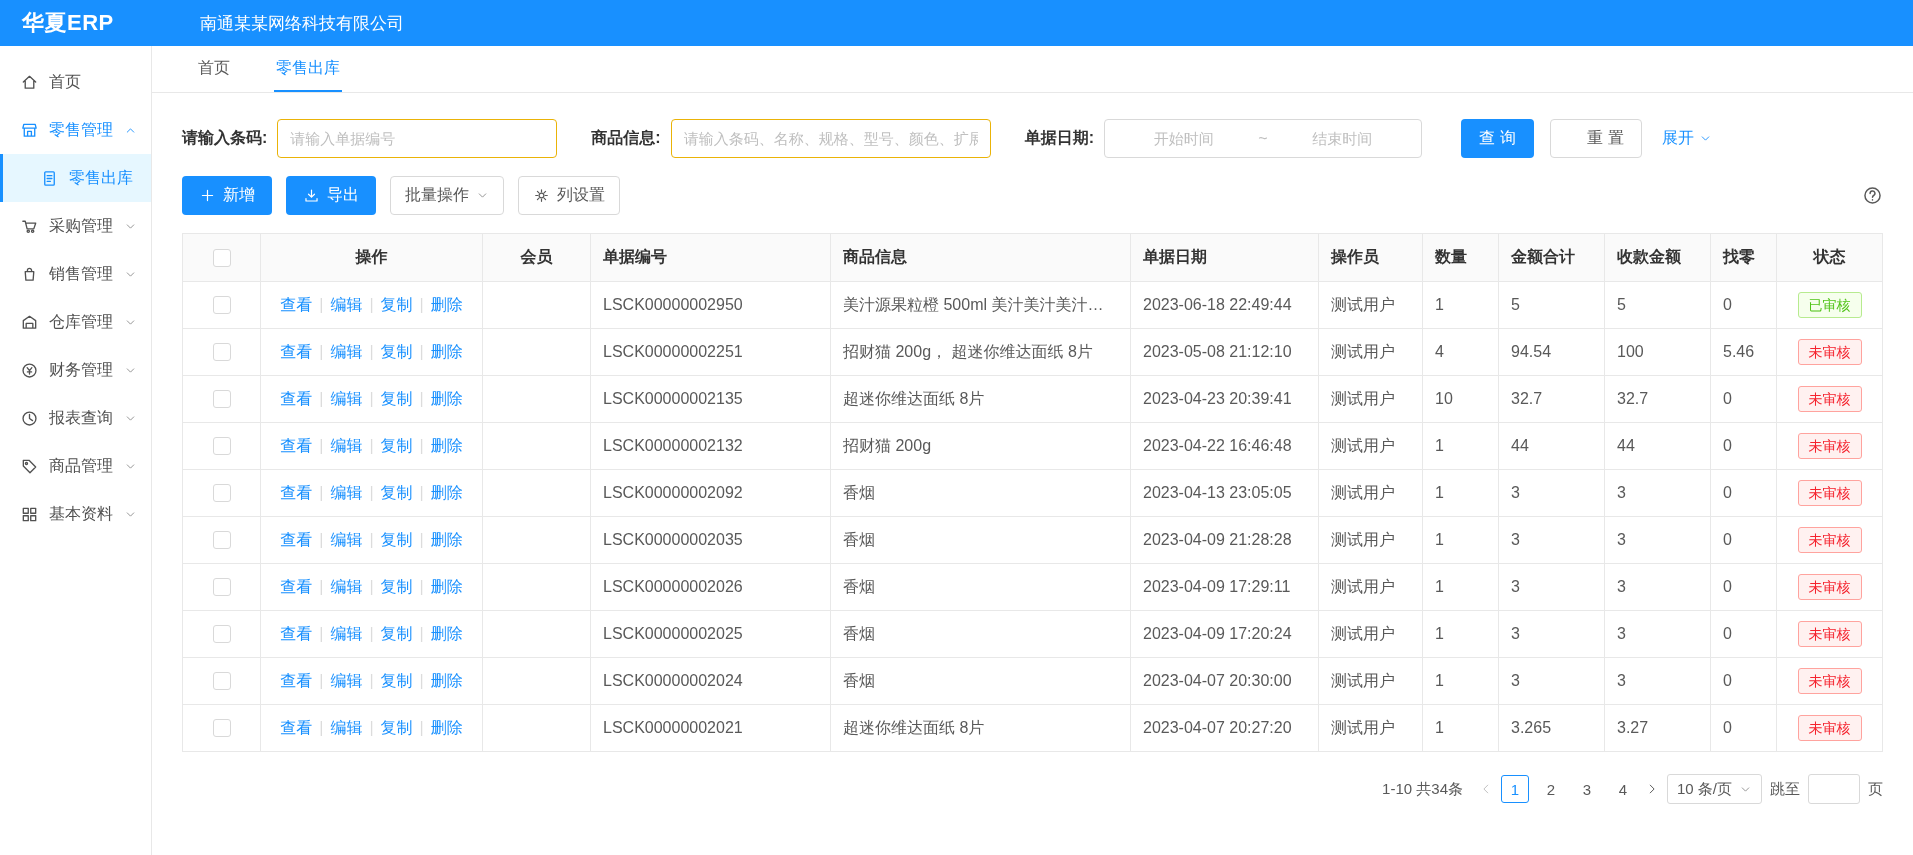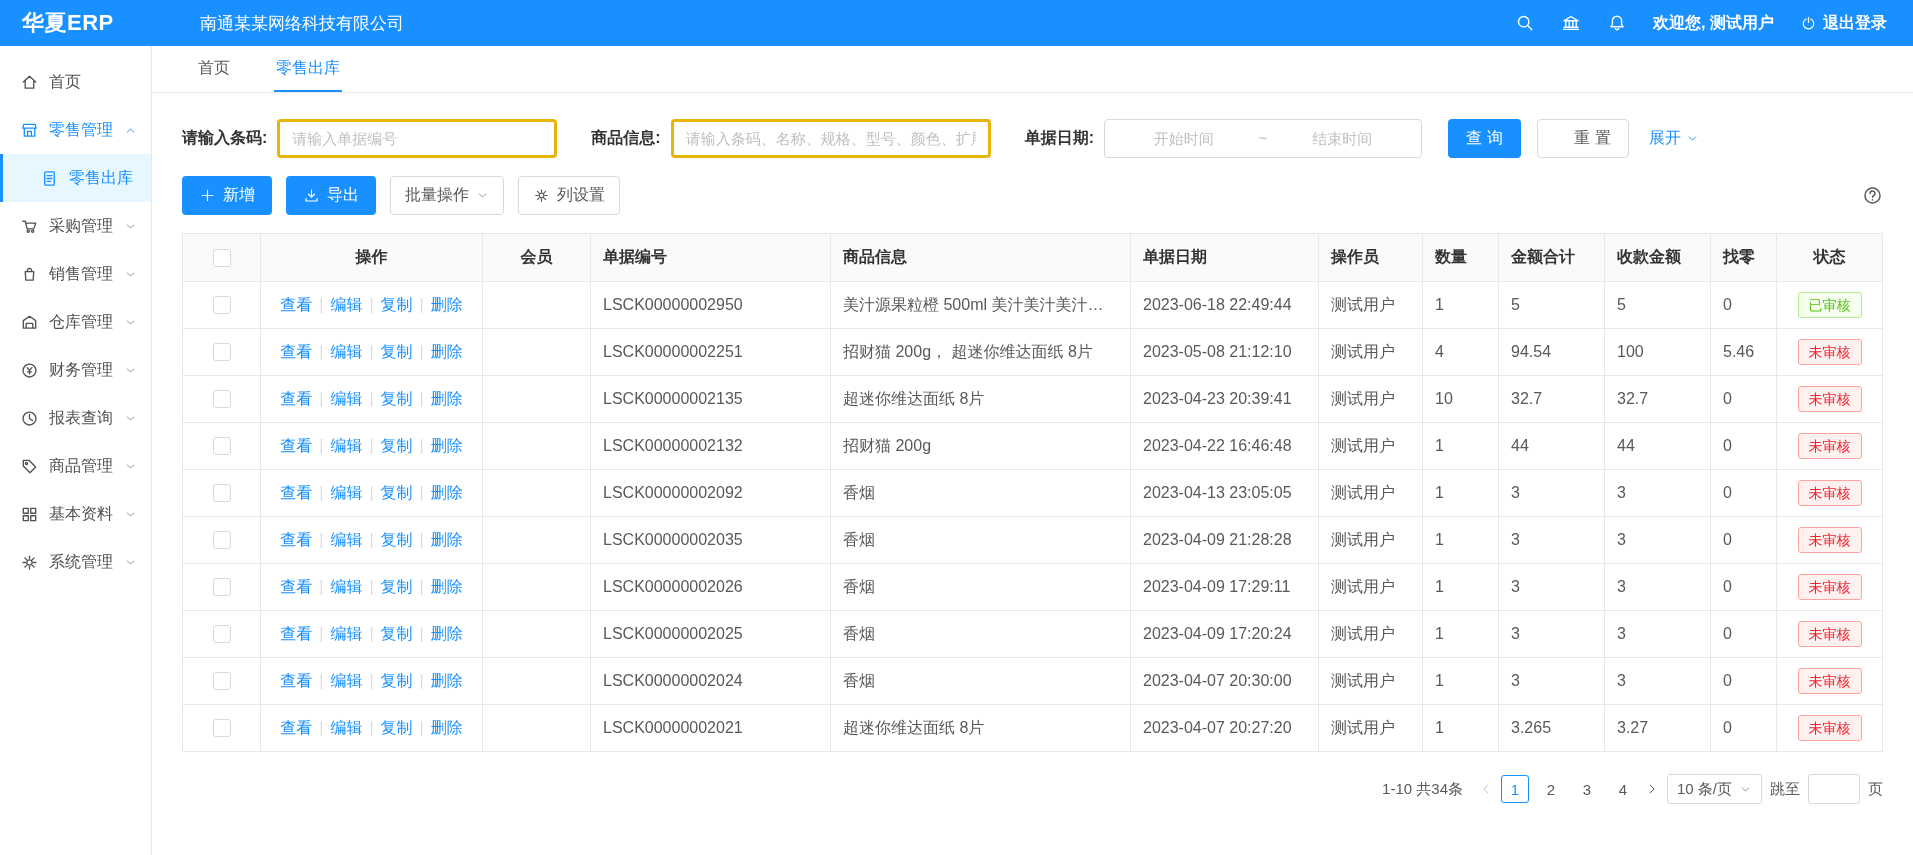--- a/index.html
+++ b/index.html
@@ -36,25 +36,25 @@
   
   .tabbar { height:47px; border-bottom:1px solid #e8e8e8; display:flex; align-items:stretch; padding-left:44px; gap:42px; flex-shrink:0; }
   .tab { display:flex; align-items:center; color:#595959; cursor:pointer; border-bottom:2px solid transparent; padding:0 2px; }
   .tab.active { color:#1890ff; border-bottom-color:#1890ff; }
 
   .content { padding:26px 30px 0; }
 
   
   .filters { display:flex; align-items:center; }
   .f-label { font-weight:600; color:#333; margin-right:10px; white-space:nowrap; }
-  .f-input { height:39px; border:3px solid #eab308; border-radius:4px; padding:0 12px; font-size:15px; color:#595959; outline:none; font-family:inherit; }
+  .f-input { height:39px; border:1px solid #eab308; border-radius:4px; padding:0 12px; font-size:15px; color:#595959; outline:none; font-family:inherit; }
   .f-input::placeholder { color:#bfbfbf; }
   .w-bill { width:280px; margin-right:34px; }
   .w-prod { width:320px; margin-right:34px; }
-  .date-range { width:318px; height:39px; border:1px solid #d9d9d9; border-radius:4px; display:flex; align-items:center; padding:0 10px; margin-right:26px; cursor:pointer; }
+  .date-range { width:318px; height:39px; border:1px solid #d9d9d9; border-radius:4px; display:flex; align-items:center; padding:0 10px; margin-right:39px; cursor:pointer; }
   .date-range input { border:none; outline:none; flex:1; min-width:0; text-align:center; font-size:15px; color:#595959; background:transparent; font-family:inherit; }
   .date-range input::placeholder { color:#bfbfbf; }
   .date-sep { color:#bfbfbf; padding:0 6px; }
 
   .btn { height:39px; border-radius:4px; font-size:16px; cursor:pointer; display:inline-flex; align-items:center; justify-content:center; gap:7px; border:1px solid transparent; font-family:inherit; }
   .btn-primary { background:#1890ff; color:#fff; padding:16px 16px; }
   .btn-default { background:#fff; border-color:#d9d9d9; color:#595959; padding:0 14px; }
   .btn-spaced { letter-spacing:5px; padding:0 12px 0 17px; }
   .ml16 { margin-left:16px;padding-left:36px; }
   .btn-icon { width:17px; height:17px; }
@@ -89,47 +89,20 @@
   .pg-arrow.disabled { color:#bfbfbf; }
   .page-size { height:30px; border:1px solid #d9d9d9; border-radius:3px; display:inline-flex; align-items:center; gap:7px; padding:0 9px; cursor:pointer; }
   .jump-input { width:52px; height:30px; border:1px solid #d9d9d9; border-radius:3px; outline:none; padding:0 6px; font-family:inherit; font-size:15px; }
 </style>
 </head>
 <body>
 
 <header class="topbar">
   <div class="logo">华夏ERP</div>
   <div class="company">南通某某网络科技有限公司</div>
-  <div class="topbar-right">
-    <span class="tb-icon" data-icon="search">
-        <svg viewBox="0 0 20 20">
-          <circle cx="8.7" cy="8.7" r="5.2"></circle>
-          <path d="M12.6 12.6 L16.8 16.8"></path>
-        </svg>
-      </span>
-    <span class="tb-icon" data-icon="bank">
-        <svg viewBox="0 0 20 20">
-          <path d="M3 7.8 L10 3.5 L17 7.8 H3 Z M4.8 7.8 V13.8 M8.2 7.8 V13.8 M11.8 7.8 V13.8 M15.2 7.8 V13.8 M3 14.2 H17 M2.5 16.4 H17.5"></path>
-        </svg>
-      </span>
-    <span class="tb-icon" data-icon="bell">
-        <svg viewBox="0 0 20 20">
-          <path d="M10 3.2 a4.6 4.6 0 0 1 4.6 4.6 V11.6 L16.2 13.8 H3.8 L5.4 11.6 V7.8 A4.6 4.6 0 0 1 10 3.2 Z M8.3 15.6 a1.8 1.8 0 0 0 3.4 0"></path>
-        </svg>
-      </span>
-    <span class="welcome">欢迎您, 测试用户</span>
-    <span class="logout">
-      <span class="tb-icon sm" data-icon="logout">
-          <svg viewBox="0 0 20 20">
-            <path d="M7.2 4.6 a6.2 6.2 0 1 0 5.6 0 M10 2.8 V8.8"></path>
-          </svg>
-        </span>
-      <span>退出登录</span>
-    </span>
-  </div>
 </header>
 
 <div class="layout">
   <aside class="sidebar">
     <nav id="sidebar-nav">
         <div class="side-item">
           <span class="side-icon" data-icon="home">
             <svg viewBox="0 0 20 20">
               <path d="M3.5 9.5 L10 3.5 L16.5 9.5 M5.5 8.5 V16 H14.5 V8.5"></path>
             </svg>
@@ -244,34 +217,20 @@
         <div class="side-item">
           <span class="side-icon" data-icon="basedata">
             <svg viewBox="0 0 20 20">
               <rect x="3.5" y="3.5" width="5.2" height="5.2"></rect>
               <rect x="11.3" y="3.5" width="5.2" height="5.2"></rect>
               <rect x="3.5" y="11.3" width="5.2" height="5.2"></rect>
               <rect x="11.3" y="11.3" width="5.2" height="5.2"></rect>
             </svg>
           </span>
           <span class="side-label">基本资料</span>
-          <span class="chev" data-icon="chevdown">
-            <svg viewBox="0 0 20 20">
-              <path d="M5 7.5 L10 12.5 L15 7.5"></path>
-            </svg>
-          </span>
-        </div>
-        <div class="side-item">
-          <span class="side-icon" data-icon="system">
-            <svg viewBox="0 0 20 20">
-              <circle cx="10" cy="10" r="2.8"></circle>
-              <path d="M10 3.2 V5.8 M10 14.2 V16.8 M3.2 10 H5.8 M14.2 10 H16.8 M5.2 5.2 L7 7 M13 13 L14.8 14.8 M14.8 5.2 L13 7 M7 13 L5.2 14.8"></path>
-            </svg>
-          </span>
-          <span class="side-label">系统管理</span>
           <span class="chev" data-icon="chevdown">
             <svg viewBox="0 0 20 20">
               <path d="M5 7.5 L10 12.5 L15 7.5"></path>
             </svg>
           </span>
         </div>
       </nav>
   </aside>
 
   <main class="main">

